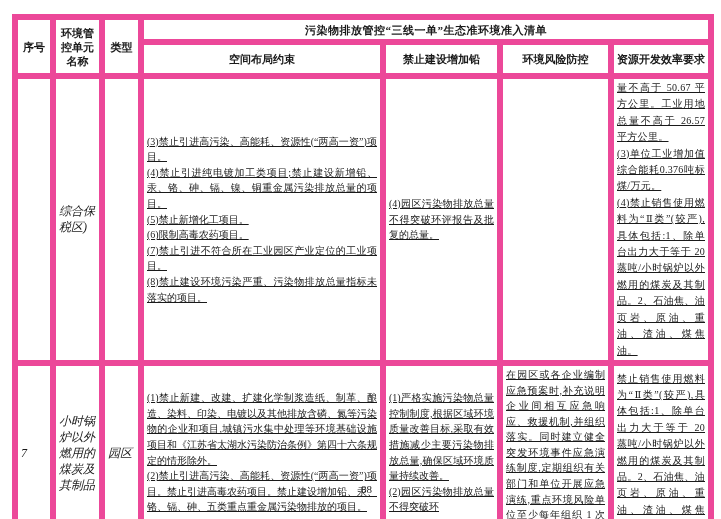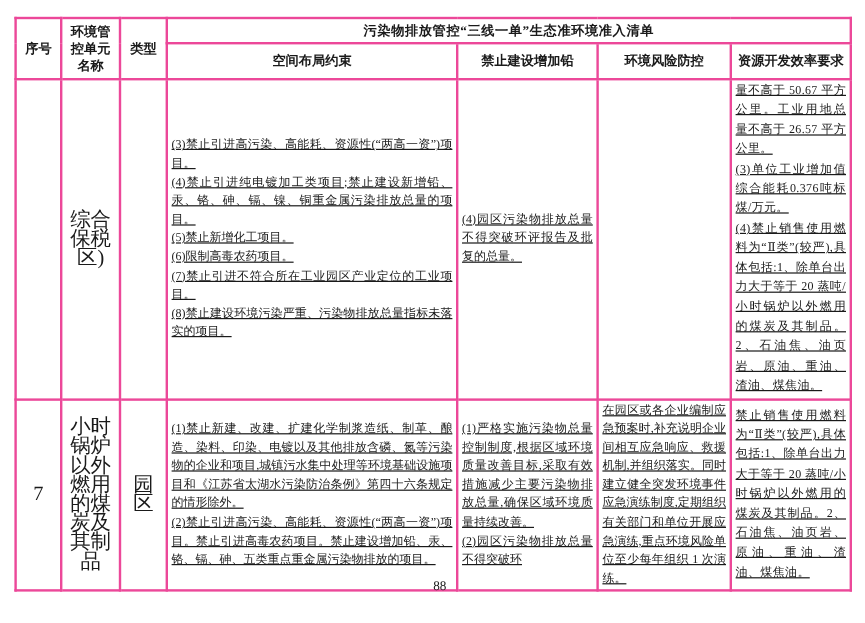--- a/index.html
+++ b/index.html
@@ -8,35 +8,35 @@
     font-family:"Liberation Serif","DejaVu Serif",serif;
     color:#1a1a1a;
   }
   .page { position:relative; width:721px; height:519px; background:#fff; overflow:hidden; }
 
   table.doc {
     position:absolute; left:12px; top:14px; width:696px;
     border-collapse:collapse; table-layout:fixed;
   }
   .doc th, .doc td {
-    border:2px solid #ec4899;
+    border:6px solid #ec4899;
     padding:1px 3px;
     vertical-align:middle;
     overflow:hidden;
   }
   .doc th {
     font-weight:bold; text-align:center;
     font-size:11px; line-height:14px;
   }
   .title-cell { height:17px; letter-spacing:0.5px; }
   .sub-head   { height:26px; }
 
   .c-mid {
-    text-align:center; vertical-align:middle;
-    font-size:17px; line-height:16px;
+    vertical-align:middle;
+    font-size:12px; line-height:16px;font-style:italic;
   }
   .c-top { vertical-align:top; padding-top:5px; }
 
   .c-body {
     vertical-align:top;
     text-align:justify;
     white-space:pre-line;
     font-size:10px;
     line-height:15.6px;
     padding:3px 4px 2px 5px;

